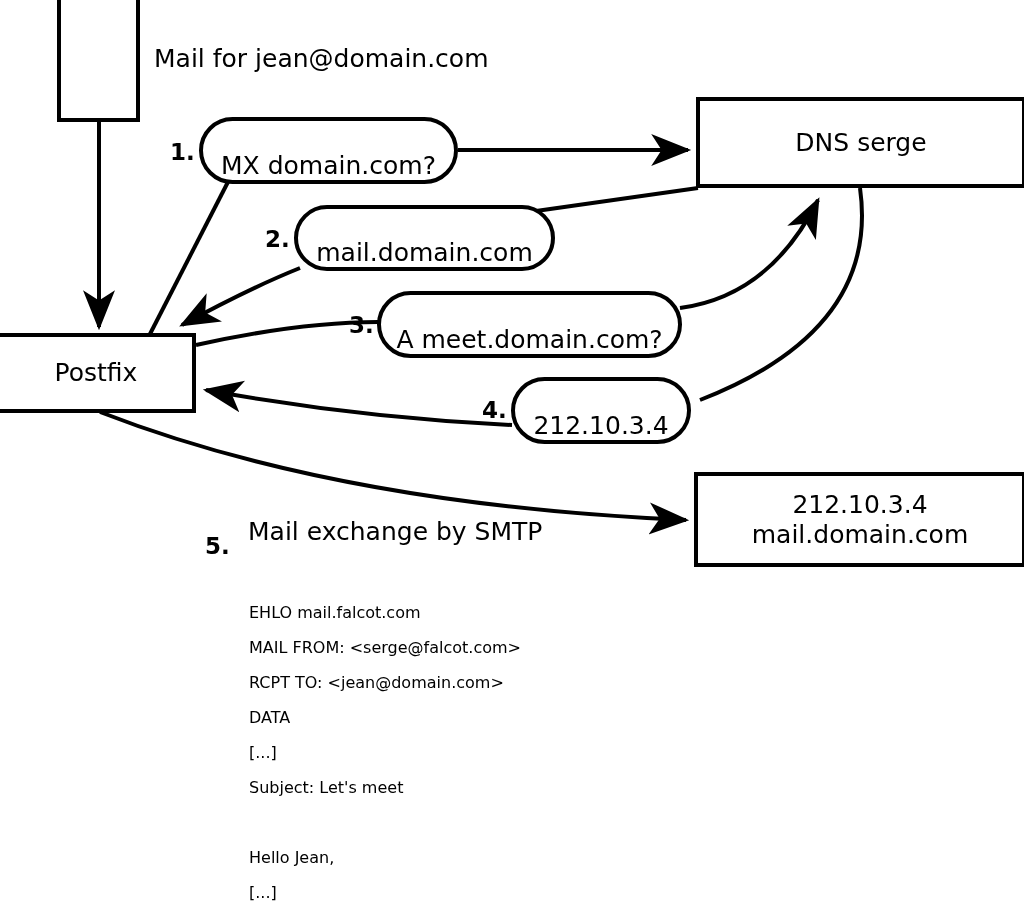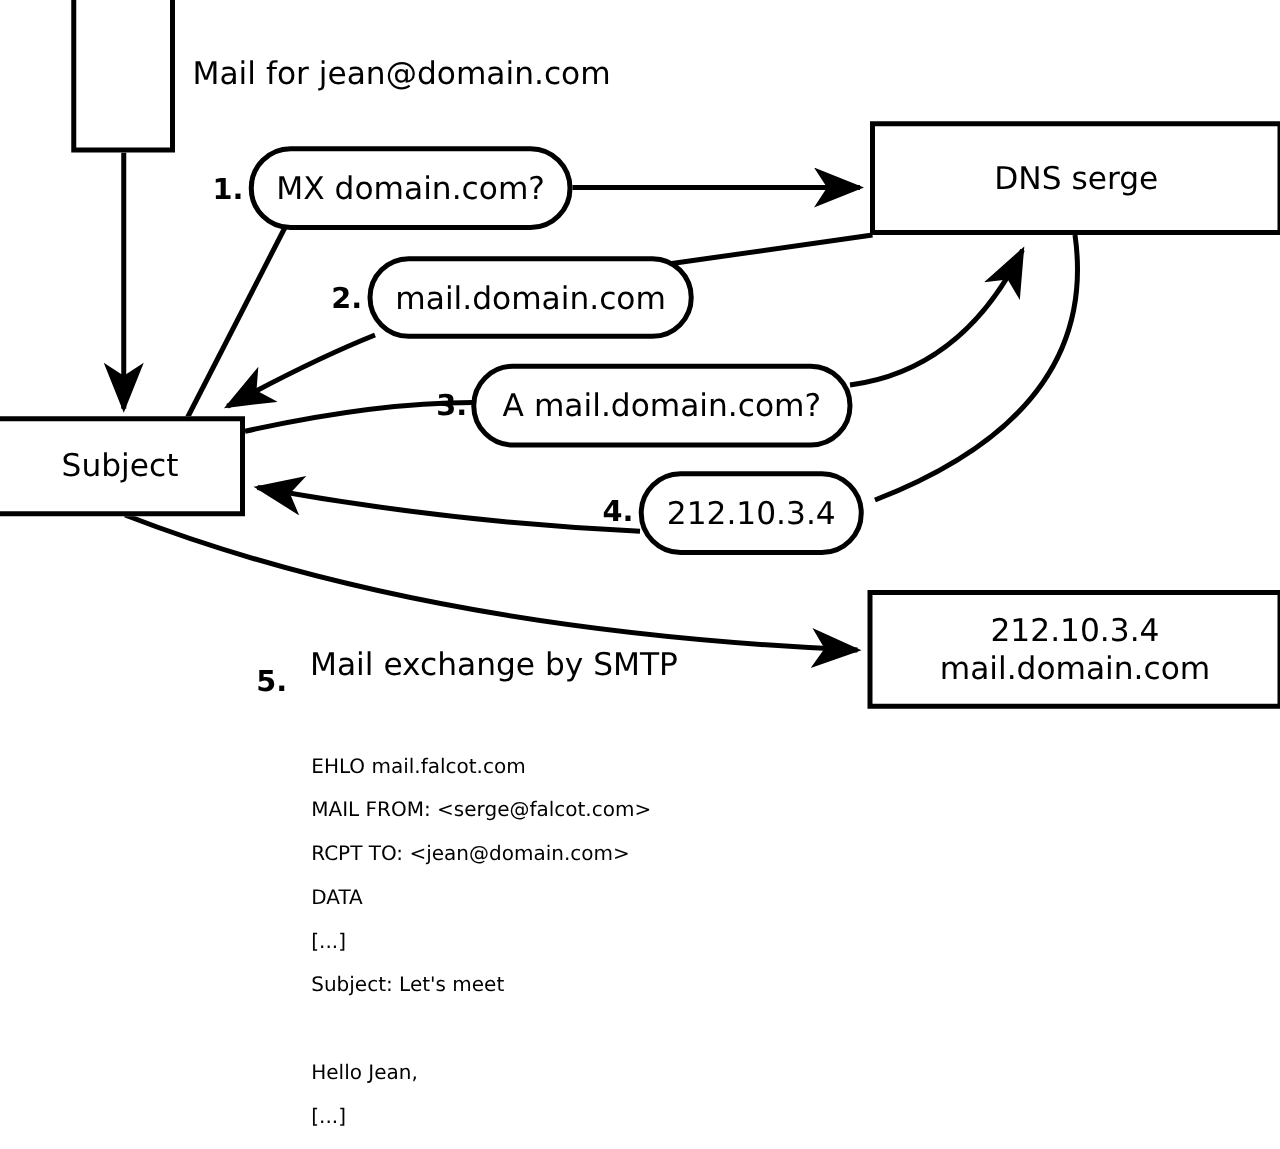--- a/index.html
+++ b/index.html
@@ -39,21 +39,21 @@
     line-height: 1.18;
   }
   .node-rect { border-radius: 0; }
   .bubble {
     position: absolute;
     box-sizing: border-box;
     background: #ffffff;
     border: 4px solid #000000;
     border-radius: 999px;
     display: flex;
-    align-items: center;
+    align-items: flex-end;
     justify-content: center;
     text-align: center;
     z-index: 4;
   }
   .label-plain {
     position: absolute;
     white-space: nowrap;
   }
   .step-num {
     position: absolute;
@@ -104,21 +104,21 @@
     <path d="M 512 425 Q 360 418 206 390" fill="none" stroke="#000000" stroke-width="4" marker-end="url(#ah)"></path>
 
     <path d="M 100 412 Q 340 505 686 520" fill="none" stroke="#000000" stroke-width="4" marker-end="url(#ah)"></path>
   </svg>
 
   <div class="node node-rect fs-node" style="left:57px; top:-8px; width:83px; height:130px;">
     <span></span>
   </div>
 
   <div class="node node-rect fs-node" style="left:-4px; top:333px; width:200px; height:80px;">
-    <span>Subject</span>
+    <span>Postfix</span>
   </div>
 
   <div class="node node-rect fs-node" style="left:696px; top:97px; width:330px; height:91px;">
     <span>DNS serge</span>
   </div>
 
   <div class="node node-rect fs-node node-lines" style="left:694px; top:472px; width:332px; height:95px;">
     <div>
       <span>212.10.3.4</span>
       <span>mail.domain.com</span>
@@ -132,21 +132,21 @@
     <span>MX domain.com?</span>
   </div>
 
   <div class="step-num fs-step" style="left:265px; top:226px;">2.</div>
   <div class="bubble fs-bub" style="left:294px; top:205px; width:261px; height:66px;">
     <span>mail.domain.com</span>
   </div>
 
   <div class="step-num fs-step" style="left:349px; top:312px;">3.</div>
   <div class="bubble fs-bub" style="left:377px; top:291px; width:305px; height:67px;">
-    <span>A mail.domain.com?</span>
+    <span>A meet.domain.com?</span>
   </div>
 
   <div class="step-num fs-step" style="left:482px; top:397px;">4.</div>
   <div class="bubble fs-bub" style="left:511px; top:377px; width:180px; height:67px;">
     <span>212.10.3.4</span>
   </div>
 
   <div class="step-num fs-step" style="left:205px; top:533px;">5.</div>
   <div class="label-plain fs-big" style="left:248px; top:517px;">Mail exchange by SMTP</div>
 

